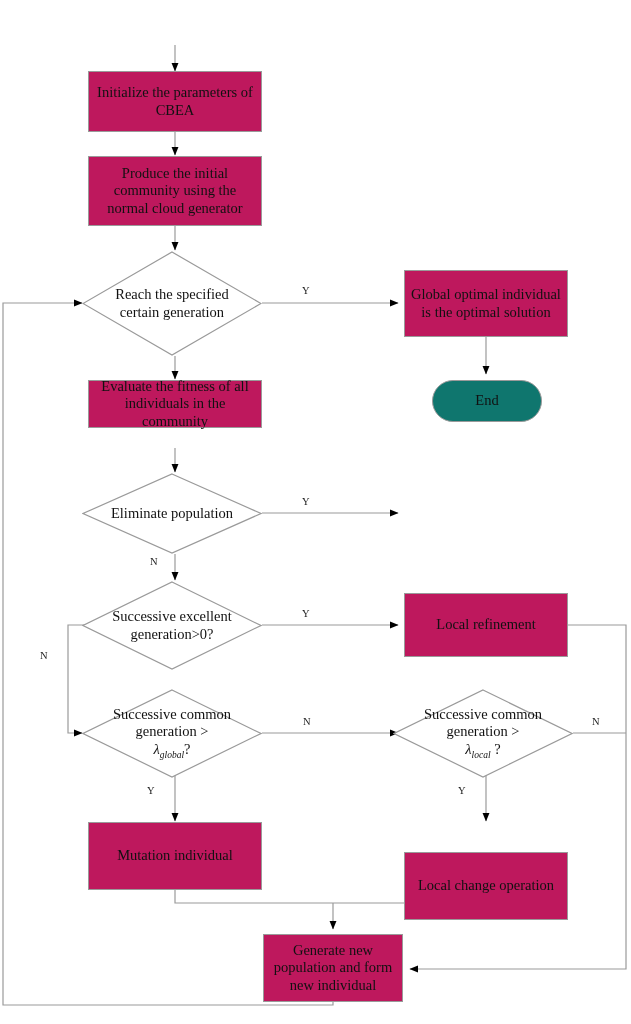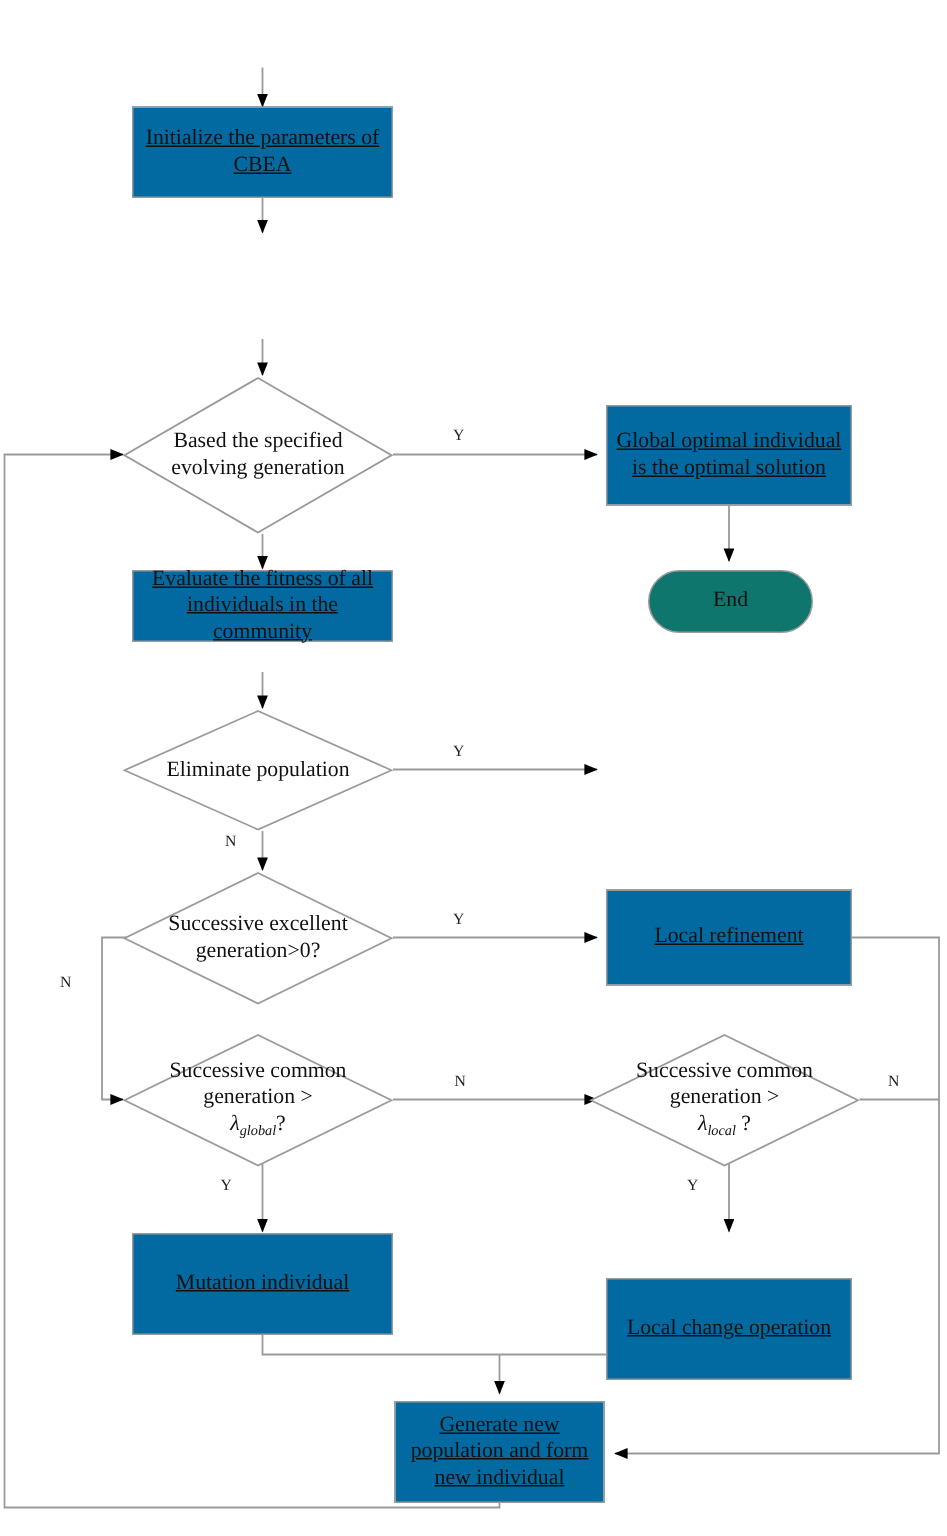--- a/index.html
+++ b/index.html
@@ -20,22 +20,21 @@
     align-items:center;
     justify-content:center;
     text-align:center;
     line-height:1.18;
     font-size:14.5px;
     color:#111;
   }
   .node .txt{ padding:0 4px; display:block; }
   .box{
     border:1px solid #9a9a9a;
-    background:#0369a1;
-    text-decoration:underline;
+    background:#be185d;
   }
   .stadium{
     border:1px solid #9a9a9a;
     background:#0f766e;
     border-radius:999px;
   }
   .hex{
     background:#ffffff;
     border:none;
   }
@@ -113,26 +112,29 @@
 
       <polyline points="333,1002 333,1005 3,1005 3,303 82,303" marker-end="url(#ah)"></polyline>
     </g>
   </svg>
 
 
   <div class="node box" style="left:88px;top:71px;width:174px;height:61px;">
     <span class="txt">Initialize the parameters of CBEA</span>
   </div>
 
+  <div class="node box" style="left:88px;top:156px;width:174px;height:70px;">
+    <span class="txt">Produce the initial community using the normal cloud generator</span>
+  </div>
 
   <div class="node diamond" style="left:82px;top:251px;width:180px;height:105px;">
     <svg class="dbg" viewBox="0 0 180 105" preserveAspectRatio="none">
       <polygon points="90,1 179,52.5 90,104 1,52.5" fill="#ffffff" stroke="#9a9a9a" stroke-width="1.2"></polygon>
     </svg>
-    <span class="txt" style="max-width:130px;">Based the specified evolving generation</span>
+    <span class="txt" style="max-width:130px;">Reach the specified certain generation</span>
   </div>
 
   <div class="node box" style="left:404px;top:270px;width:164px;height:67px;">
     <span class="txt">Global optimal individual is the optimal solution</span>
   </div>
 
   <div class="node stadium" style="left:432px;top:380px;width:110px;height:42px;">
     <span class="txt">End</span>
   </div>
 

